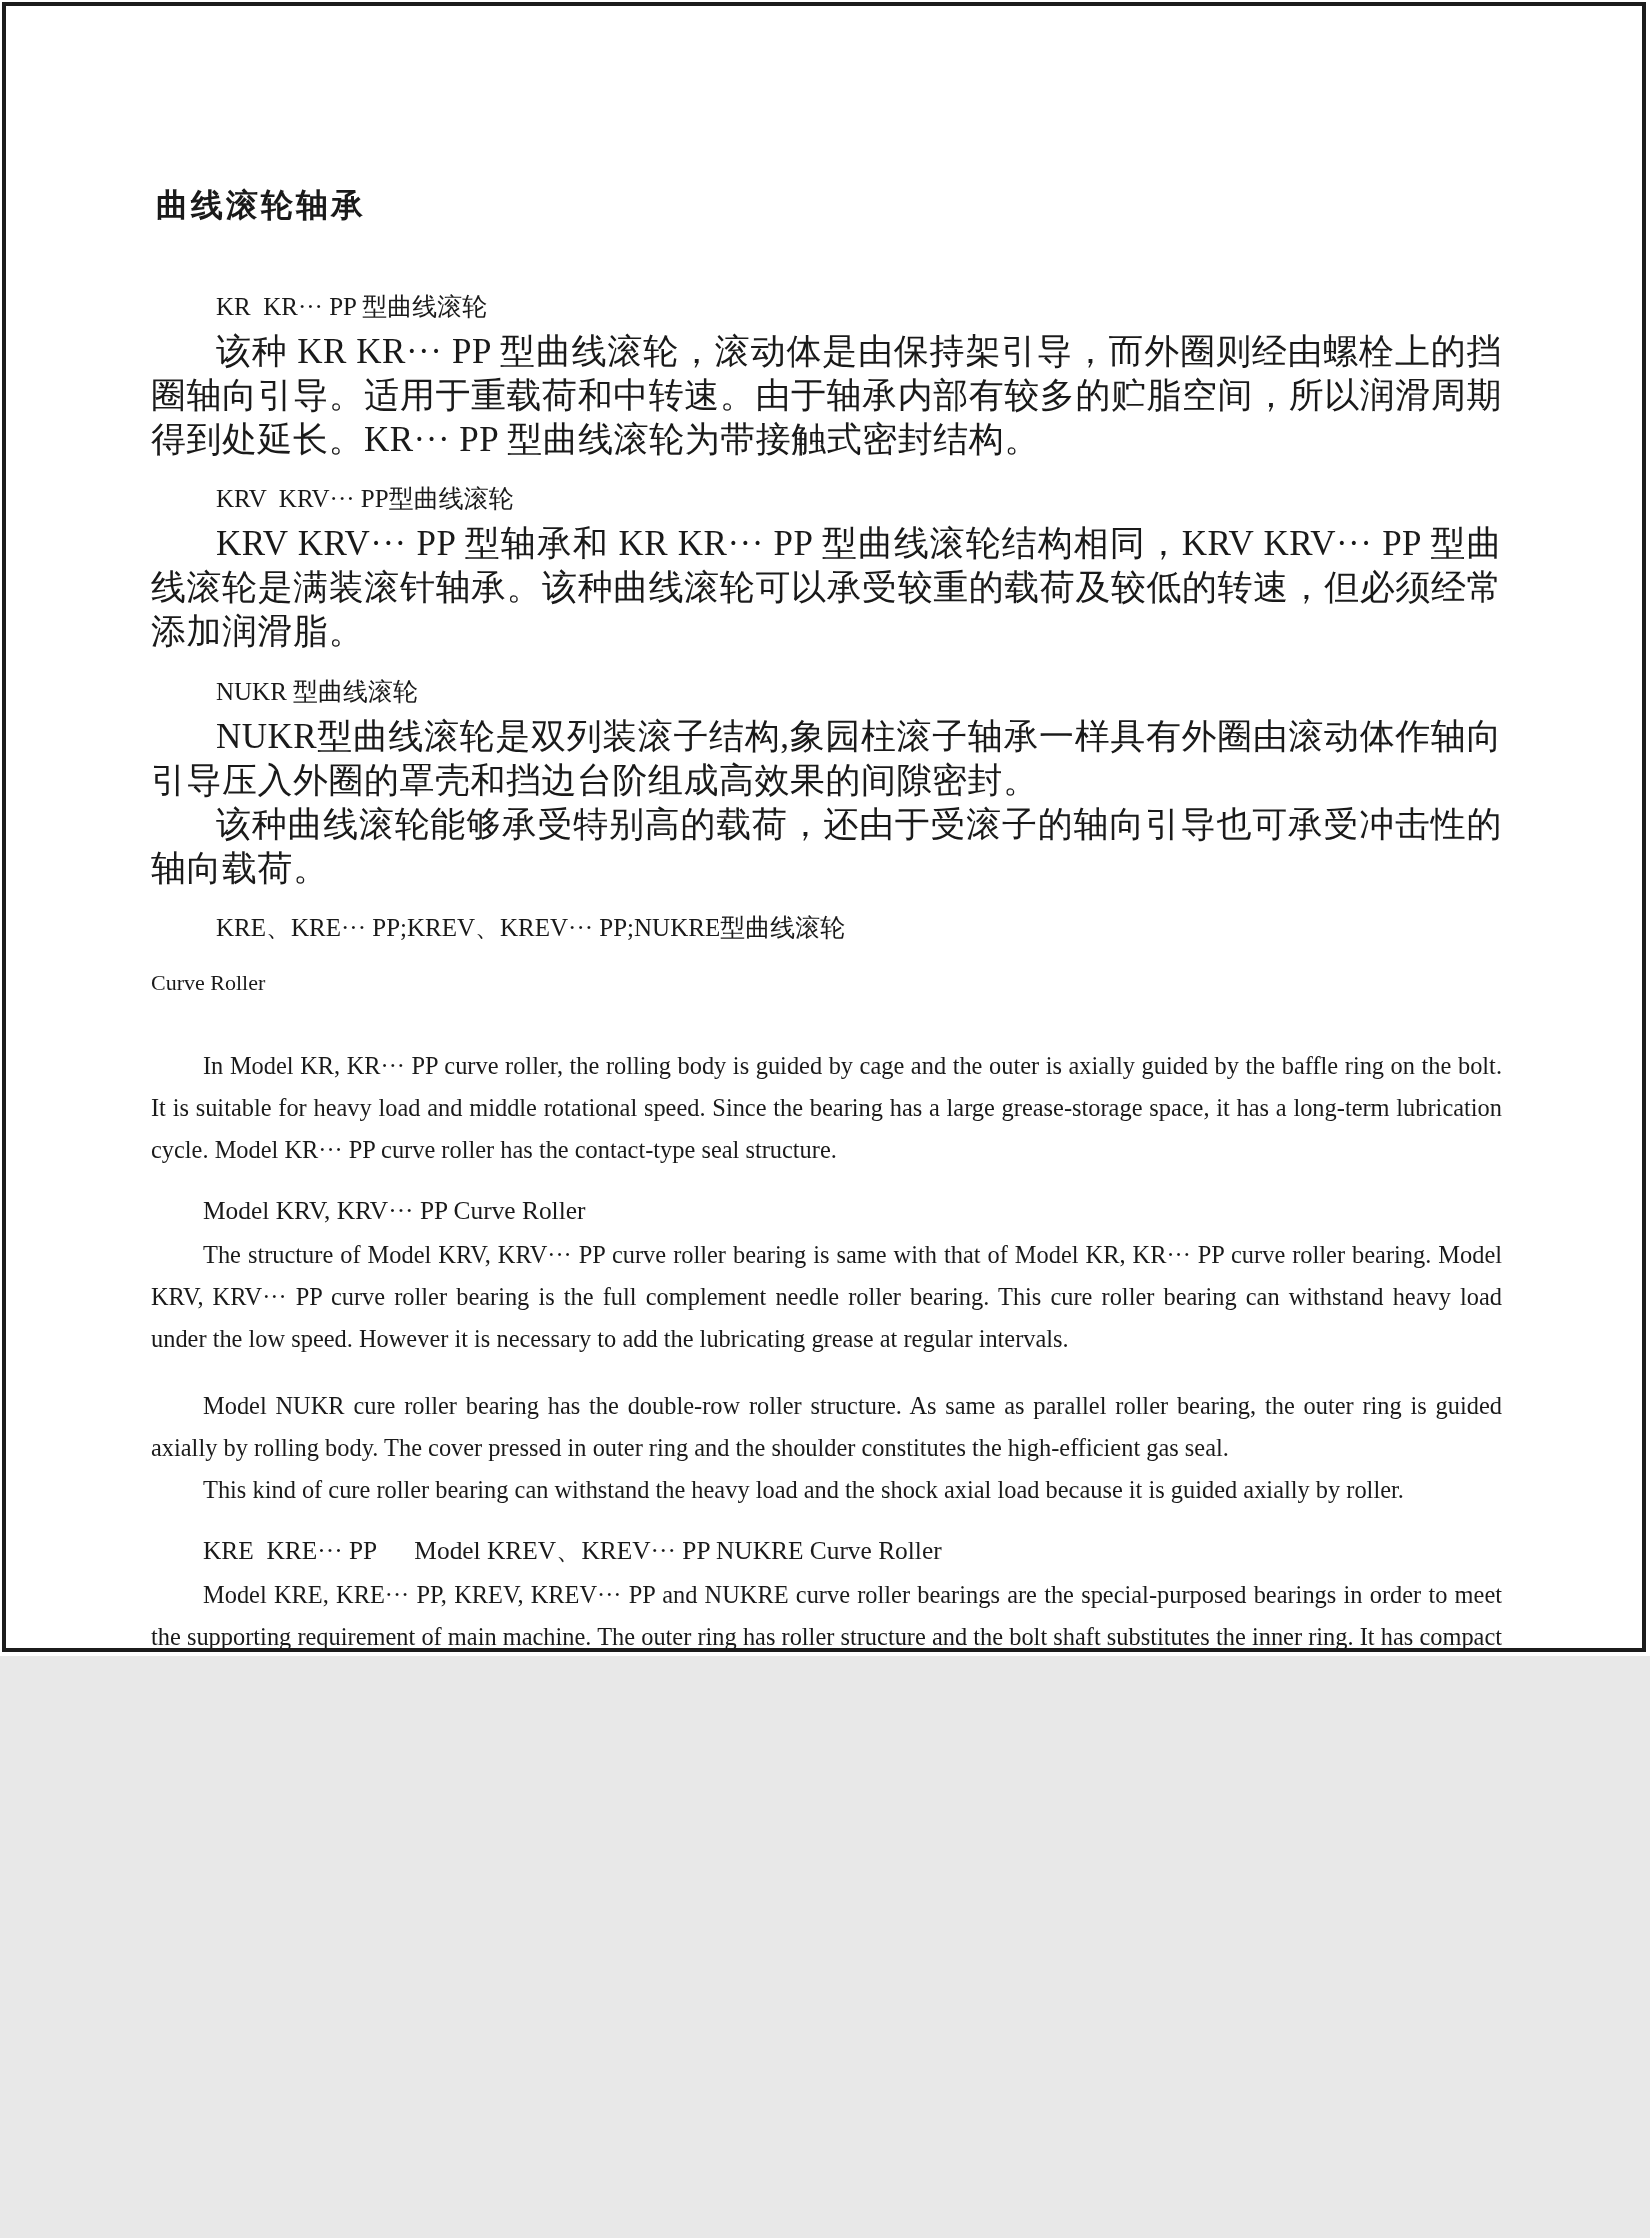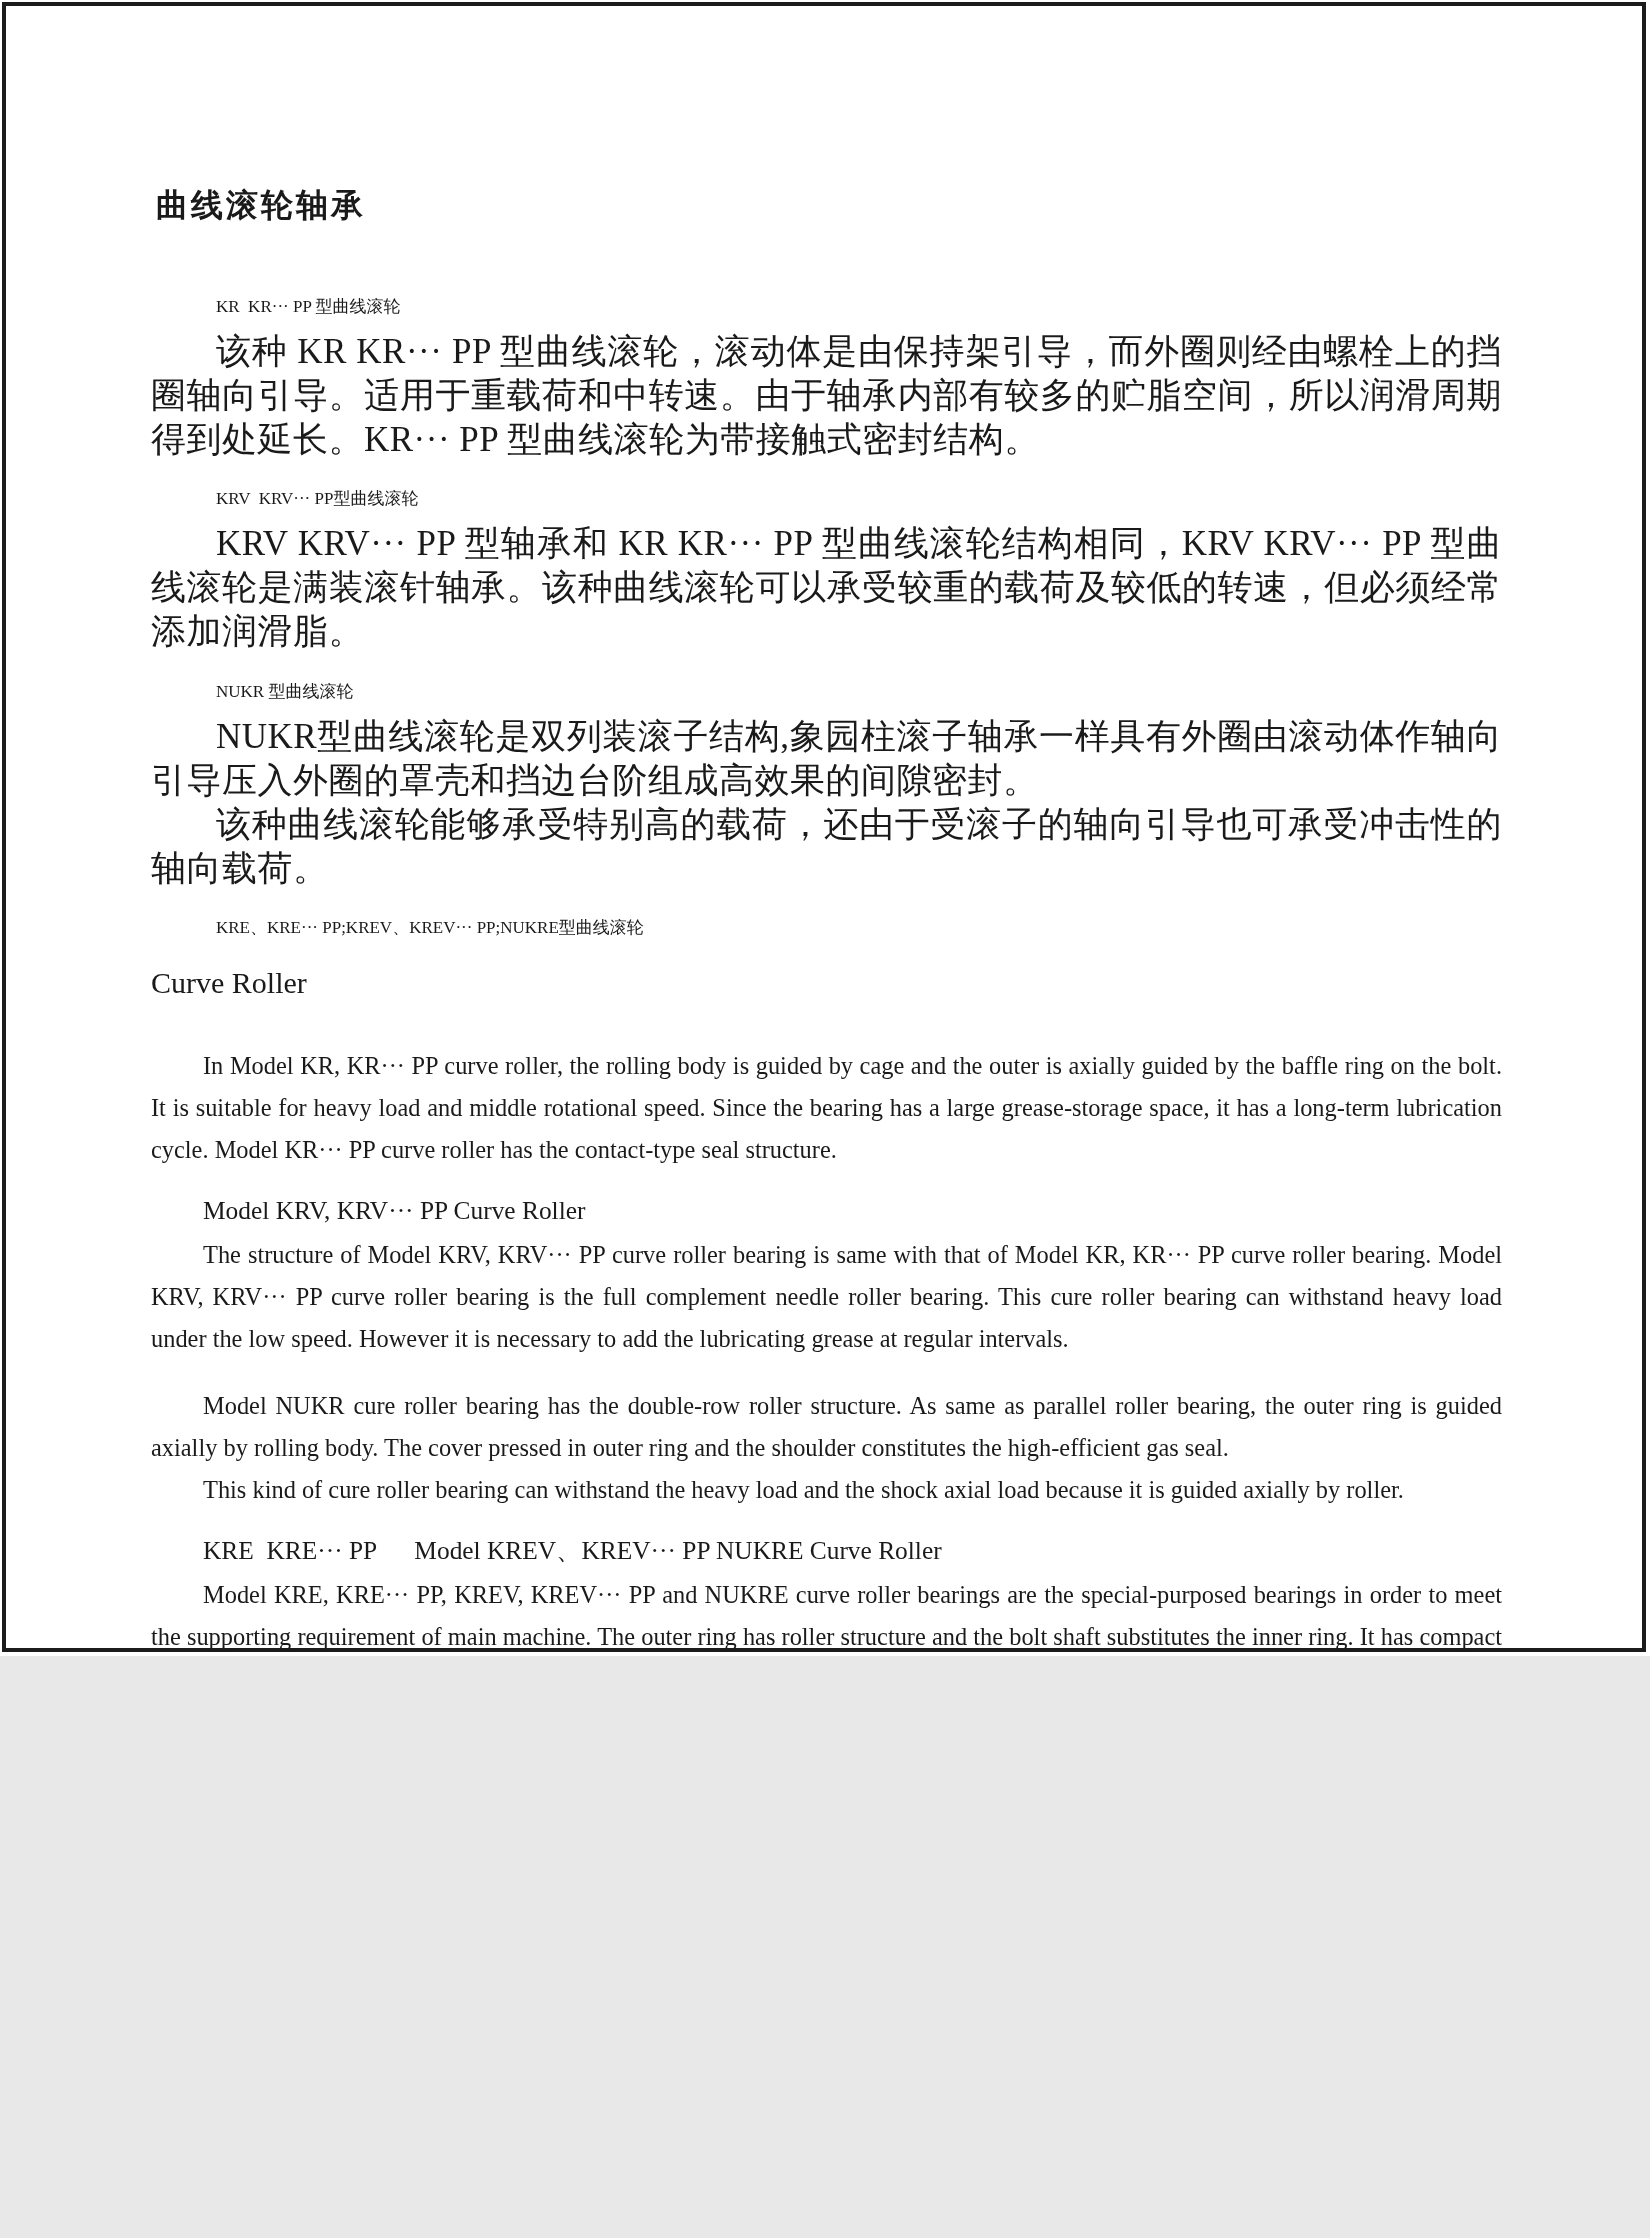--- a/index.html
+++ b/index.html
@@ -33,40 +33,40 @@
   }
   
   .zh-title {
     font-size: 32px;
     font-weight: 700;
     letter-spacing: 3px;
     line-height: 33px;
     margin: 0 0 70px 5px;
   }
   .zh-section h2 {
-    font-size: 17px;
+    font-size: 25px;
     font-weight: 400;
     line-height: 29px;
     margin: 0 0 9px 65px;
     white-space: pre-wrap;
   }
   .zh-section p {
     font-size: 35px;
     line-height: 44px;
     margin: 0;
     text-indent: 65px;
     text-align: justify;
     letter-spacing: 0.5px;
   }
   .zh-section {
     margin-bottom: 22.4px;
   }
   
   .en-title {
-    font-size: 30px;
+    font-size: 22px;
     font-weight: 400;
     line-height: 31px;
     margin: 25px 0 47px 0;
   }
   .en-section h2 {
     font-size: 25.4px;
     font-weight: 400;
     line-height: 29px;
     margin: 0 0 9px 52px;
     white-space: pre-wrap;

